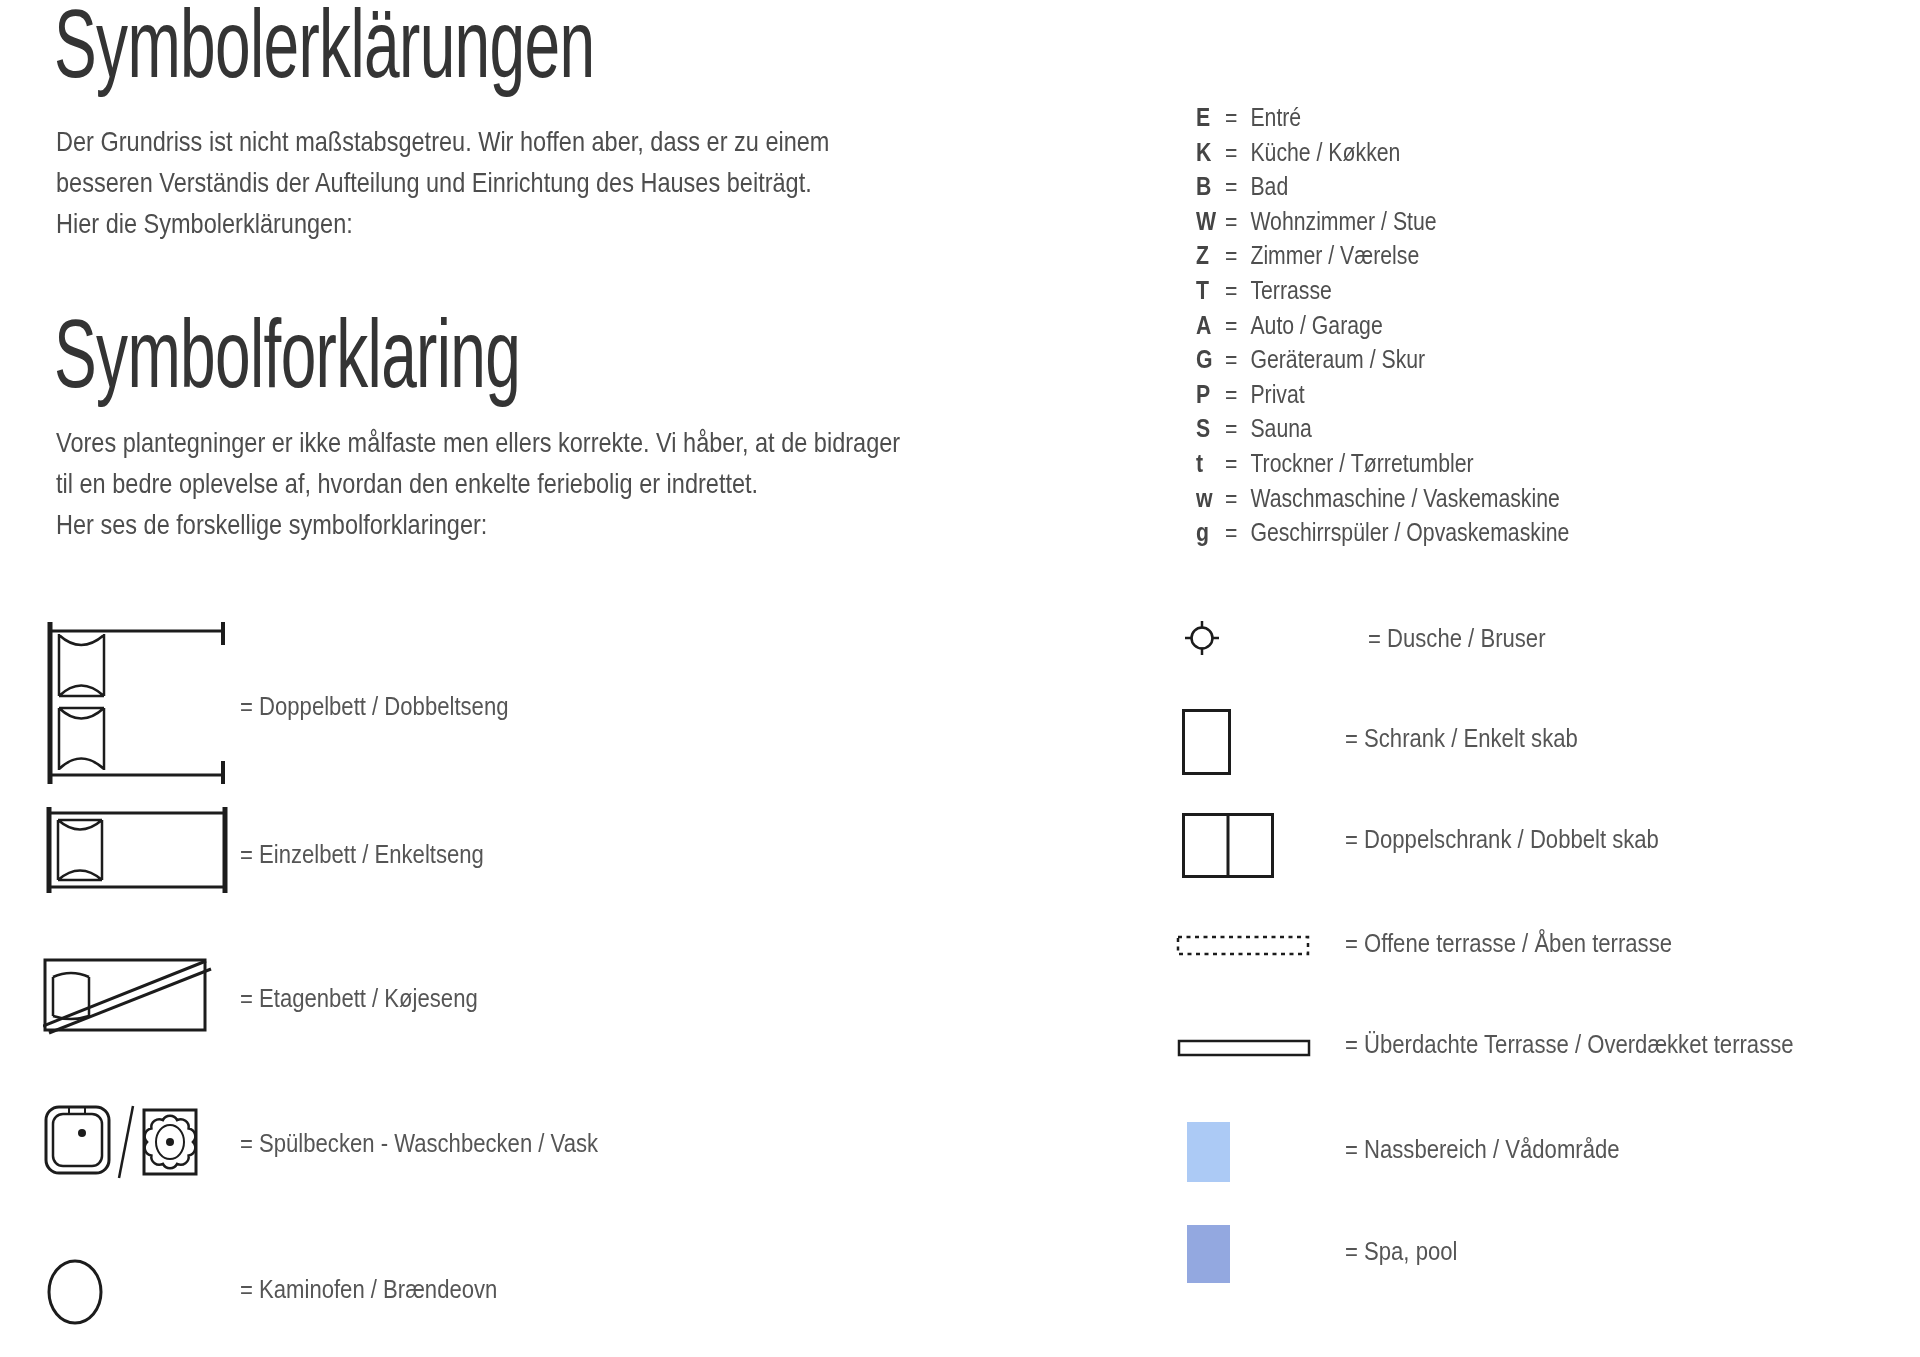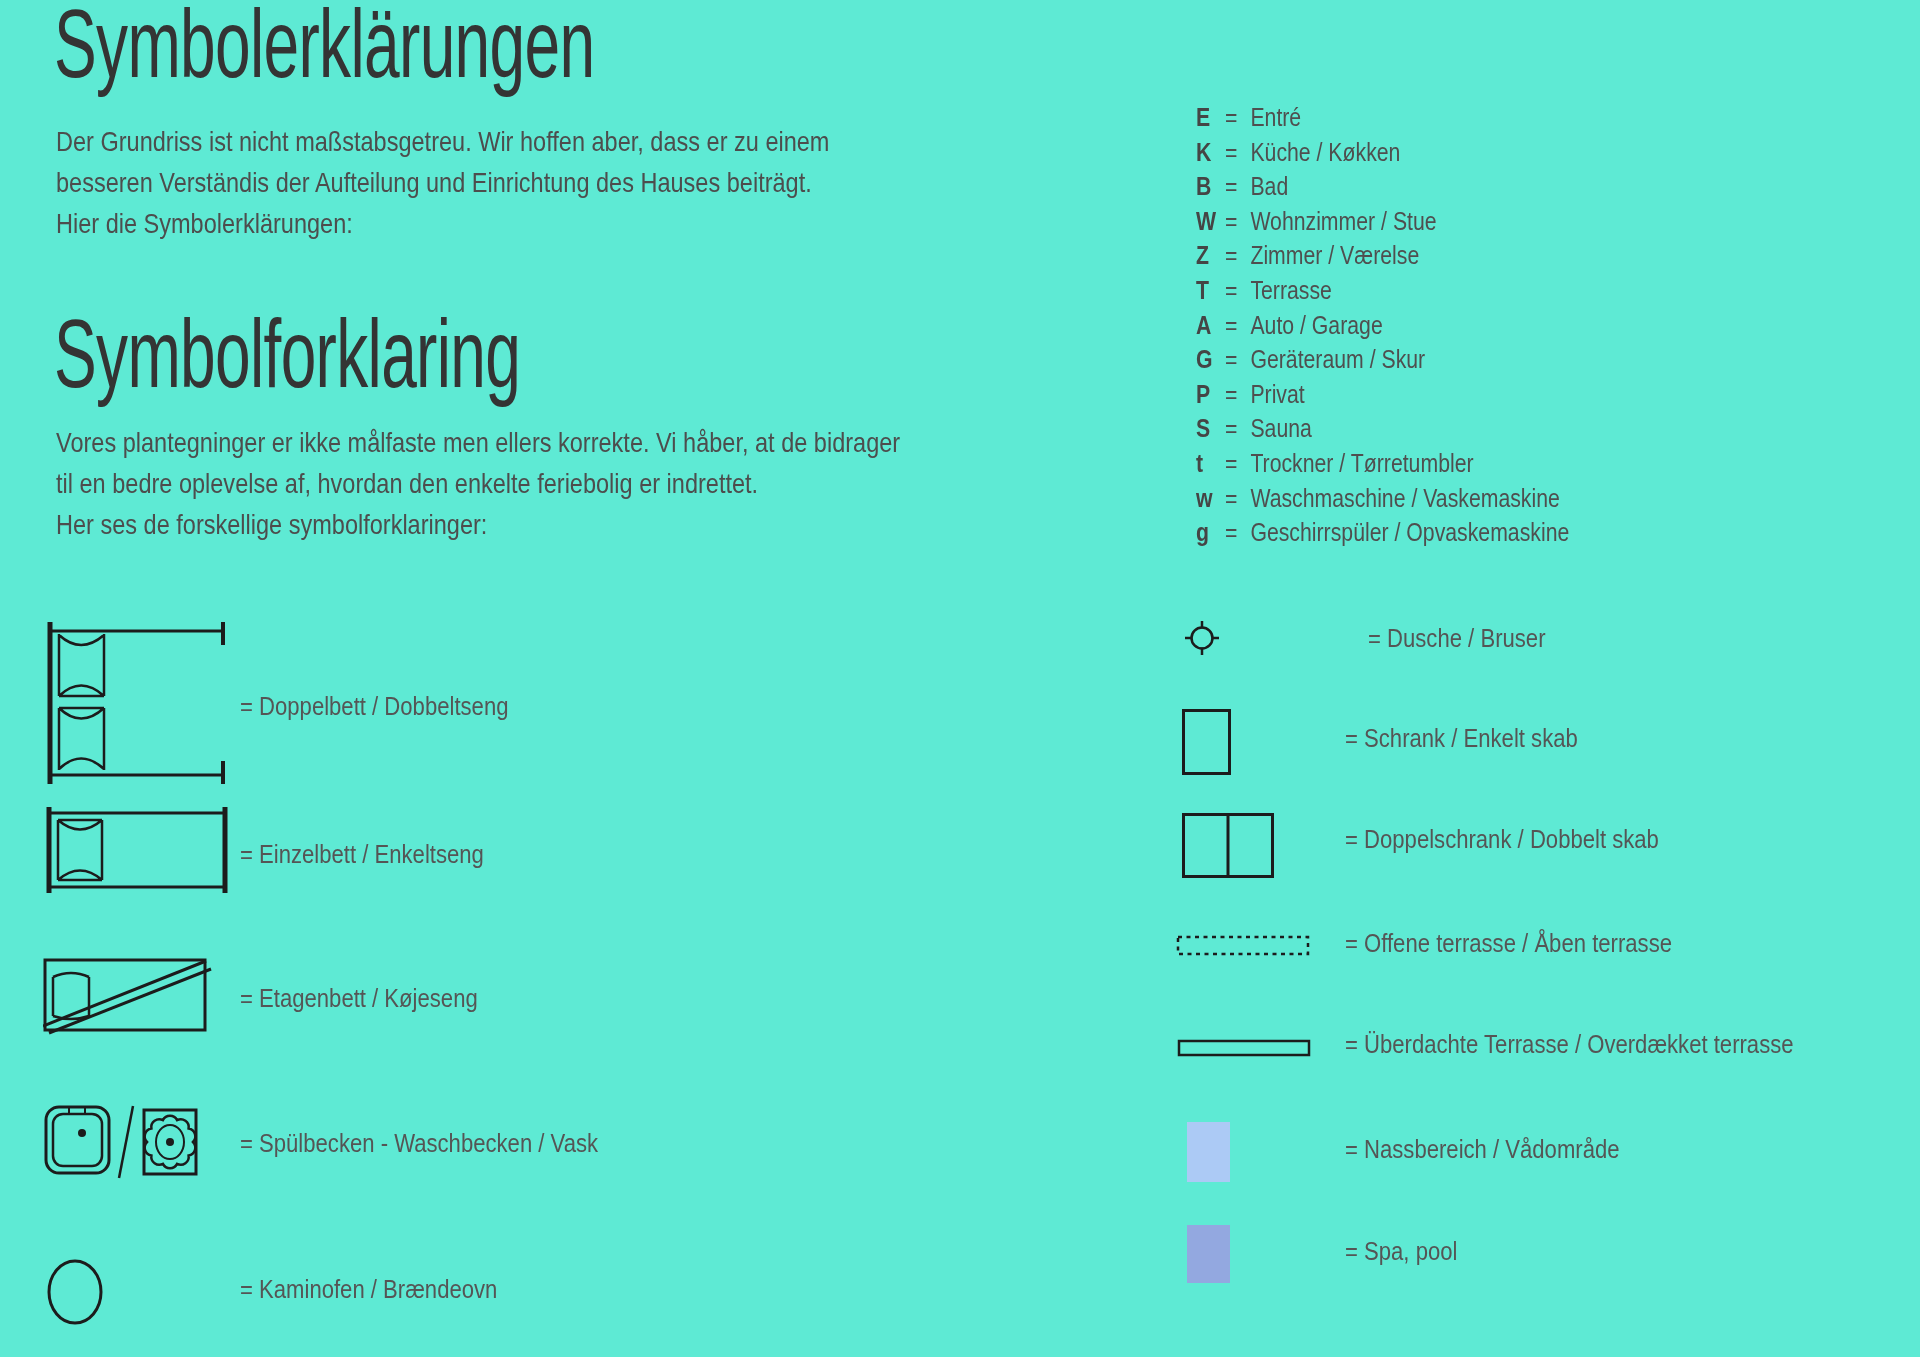--- a/index.html
+++ b/index.html
@@ -1,18 +1,18 @@
 <!DOCTYPE html>
 <html><head>
 <meta charset="utf-8">
 <style>
   html,body{margin:0;padding:0;background:#e8e8e8;}
   .canvas{
     position:relative;width:1920px;height:1357px;overflow:hidden;
-    background:#5eead4;
+    background:#ffffff;
     font-family:"Liberation Sans","DejaVu Sans",sans-serif;
     color:#4d4d4d;
   }
   .h-title{
     position:absolute;left:54px;margin:0;font-weight:400;
     font-size:97px;line-height:1;color:#343434;white-space:nowrap;
     transform:scaleX(0.66);transform-origin:0 0;letter-spacing:-1px;
   }
   .para{
     position:absolute;left:56px;margin:0;font-size:28px;line-height:41px;

